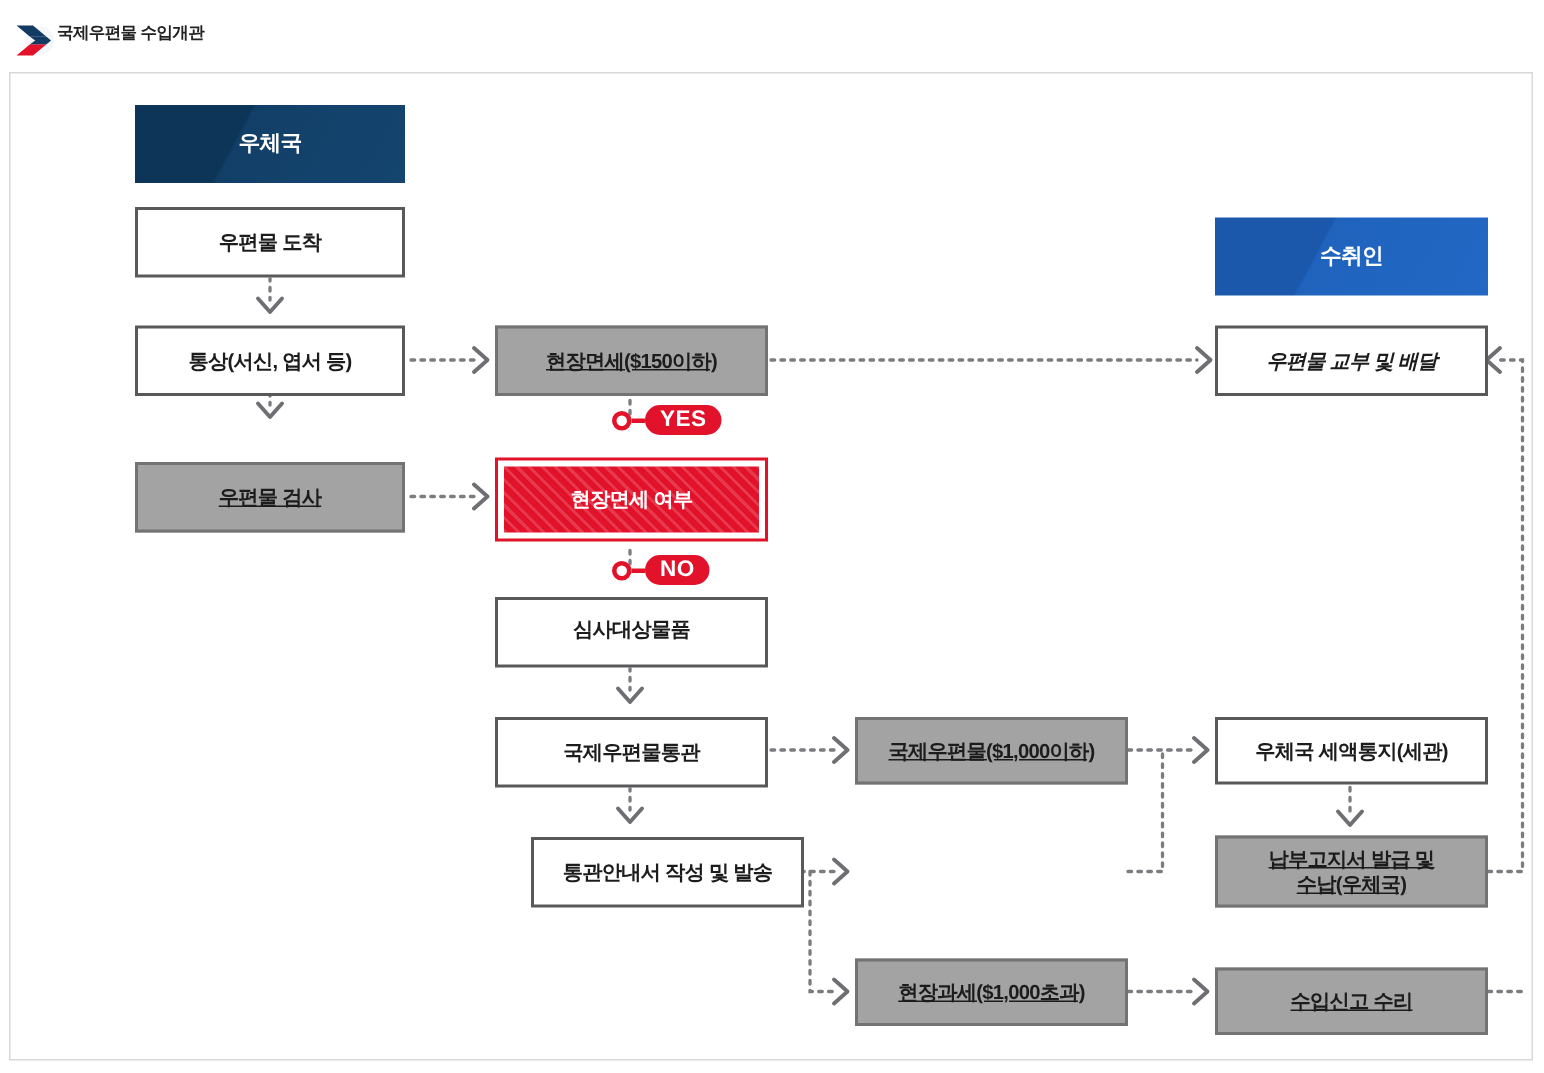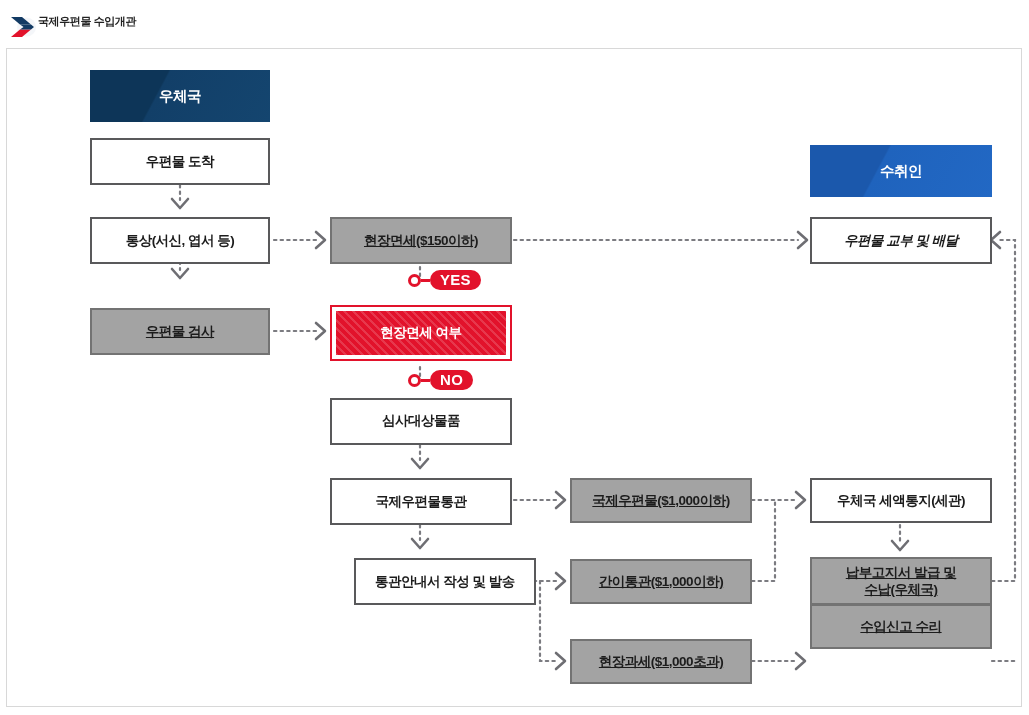--- a/index.html
+++ b/index.html
@@ -183,28 +183,27 @@
   </div>
 
   <div class="node white" style="left:330px; top:398px; width:182px; height:47px;font-family:Liberation Mono, monospace;">심사대상물품</div>
 
   <div class="node white" style="left:330px; top:478px; width:182px; height:47px;">국제우편물통관</div>
 
   <div class="node white" style="left:312px; top:558px; width:182px; height:47px;margin-left:42px;">통관안내서 작성 및 발송</div>
 
   <div class="node blue" style="left:570px; top:478px; width:182px; height:45px;">국제우편물($1,000이하)</div>
 
-  <div class="node blue" style="left:570px; top:559px; width:182px; height:45px;">간이통관($1,000이하)</div>
 
   <div class="node blue" style="left:570px; top:639px; width:182px; height:45px;">현장과세($1,000초과)</div>
 
   <div class="node header bright" style="left:810px; top:145px; width:182px; height:52px;">수취인</div>
 
   <div class="node white" style="left:810px; top:217px; width:182px; height:47px;font-style:italic;">우편물 교부 및 배달</div>
 
   <div class="node white" style="left:810px; top:478px; width:182px; height:45px;">우체국 세액통지(세관)</div>
 
   <div class="node blue" style="left:810px; top:557px; width:182px; height:48px; white-space:pre-line;">납부고지서 발급 및
 수납(우체국)</div>
 
-  <div class="node blue" style="left:810px; top:604px; width:182px; height:45px;">수입신고 수리</div>
+  <div class="node blue" style="left:810px; top:645px; width:182px; height:45px;">수입신고 수리</div>
 
 </div>
 
 </body></html>

